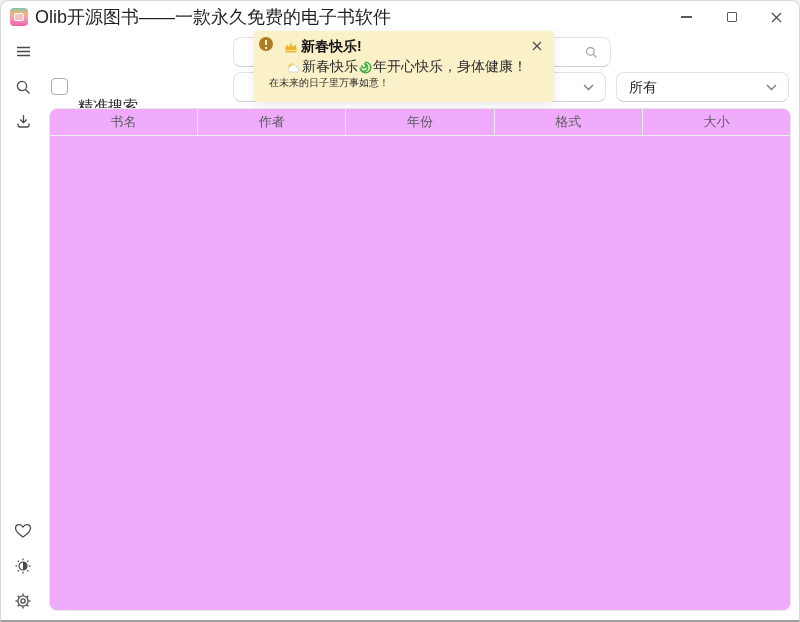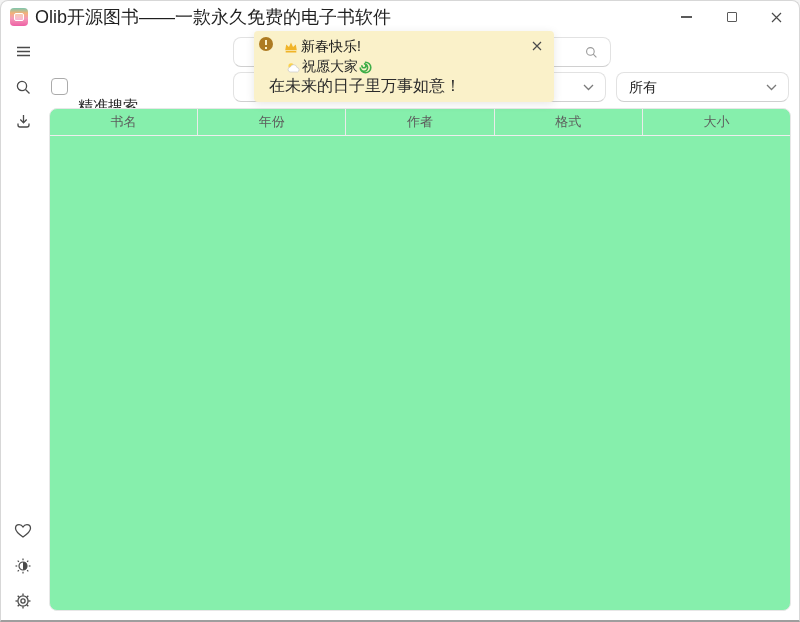--- a/index.html
+++ b/index.html
@@ -46,41 +46,41 @@
   .select {
     position: absolute; height: 30px; border: 1px solid #e2e2e2; border-bottom-color: #d0d0d0;
     border-radius: 8px; background: #fff; }
   .select-1 { left: 232px; top: 71px; width: 373px; }
   .select-2 { left: 615px; top: 71px; width: 173px; padding-left: 20px; }
   .select .value { position: absolute; left: 12px; top: 6px; font-size: 14px; color: #1f1f1f; }
   .select .chevron { position: absolute; right: 11px; top: 11px; }
 
   
   .table-card { position: absolute; left: 48px; top: 107px; width: 742px; height: 503px;
-    border: 1px solid #e7e7e7; border-radius: 8px; background: #86efac; overflow: hidden; }
+    border: 1px solid #e7e7e7; border-radius: 8px; background: #f0abfc; overflow: hidden; }
   .table-header { display: flex; height: 27px; border-bottom: 1px solid #eeeeee; }
   .th { flex: 1; display: flex; align-items: center; justify-content: center;
     font-size: 13px; color: #5c5c5c; border-right: 1px solid #ebebeb; }
   .th:last-child { border-right: none; }
 
   
   .toast { position: absolute; left: 253px; top: 30px; width: 300px; height: 71px;
     background: #faf1c9; border-radius: 4px; box-shadow: 0 2px 10px rgba(0,0,0,0.10); z-index: 10; }
   .toast-alert { position: absolute; left: 5px; top: 6px; width: 14px; height: 14px;
     border-radius: 50%; background: #ad7b22; }
   .toast-alert::before { content: ""; position: absolute; left: 6px; top: 3px; width: 2px; height: 5px; background: #faf1c9; }
   .toast-alert::after  { content: ""; position: absolute; left: 6px; top: 9.5px; width: 2px; height: 2px; background: #faf1c9; }
   .toast-title-row { position: absolute; left: 30px; top: 7px; display: flex; align-items: center; }
-  .toast-title { font-size: 14px; font-weight: normal; color: #161616; margin-left: 3px; }
+  .toast-title { font-size: 14px; font-weight: bold; color: #161616; margin-left: 3px; }
   .toast-close { position: absolute; right: 10px; top: 8px; width: 14px; height: 14px;
     display: flex; align-items: center; justify-content: center; color: #4a4a4a; }
   .toast-line1 { position: absolute; left: 33px; top: 27px; display: flex; align-items: center;
     font-size: 14px; color: #2b2b2b; white-space: nowrap; }
   .toast-line1 .seg { margin: 0 1px; }
-  .toast-line2 { position: absolute; left: 15px; top: 45px; font-size: 16px; color: #2b2b2b; white-space: nowrap; }
+  .toast-line2 { position: absolute; left: 15px; top: 45px; font-size: 10px; color: #2b2b2b; white-space: nowrap; }
   .mini-icon { display: inline-block; }
 </style>
 </head>
 <body>
 
 <div class="window">
 
   <div class="titlebar">
     <div class="app-icon">
         <div class="glyph"></div>
@@ -177,22 +177,22 @@
   <div class="select select-2">
     <div class="value">所有</div>
     <svg class="chevron" width="11" height="7" viewBox="0 0 11 7">
         <path d="M1 1 L5.5 5.5 L10 1" stroke="#7a7a7a" stroke-width="1.3" fill="none"></path>
       </svg>
   </div>
 
   <div class="table-card">
     <div class="table-header">
       <div class="th">书名</div>
+      <div class="th">作者</div>
       <div class="th">年份</div>
-      <div class="th">作者</div>
       <div class="th">格式</div>
       <div class="th">大小</div>
     </div>
     <div></div>
   </div>
 
   <div class="toast">
     <div class="toast-alert"></div>
     <div class="toast-title-row">
       <svg class="mini-icon" width="14" height="12" viewBox="0 0 14 12">
@@ -204,21 +204,22 @@
     <div class="toast-close">
       <svg width="10" height="10" viewBox="0 0 10 10">
           <path d="M1 1 L9 9 M9 1 L1 9" stroke="#4a4a4a" stroke-width="1.2" fill="none"></path>
         </svg>
     </div>
     <div class="toast-line1">
       <svg class="mini-icon" width="14" height="11" viewBox="0 0 14 11">
           <circle cx="4.2" cy="4" r="2.8" fill="#fcd34d"></circle>
           <path d="M3 10 A2.6 2.6 0 0 1 3.4 4.9 A3.4 3.4 0 0 1 9.9 5.4 A2.4 2.4 0 0 1 10.6 10 Z" fill="#ffffff" stroke="#c9c9c9" stroke-width="0.7"></path>
         </svg>
-      <span class="seg">祝愿大家</span>
+      <span class="seg">新春快乐</span>
       <svg class="mini-icon" width="13" height="13" viewBox="0 0 13 13">
           <path d="M6.5 1.2 A5.3 5.3 0 1 1 1.2 6.5 A3.7 3.7 0 1 0 4.9 2.8 A2 2 0 1 1 2.9 4.8" stroke="#3fae49" stroke-width="1.6" fill="none" stroke-linecap="round"></path>
         </svg>
+      <span class="seg">年开心快乐，身体健康！</span>
     </div>
     <div class="toast-line2">在未来的日子里万事如意！</div>
   </div>
 
 </div>
 
 </body></html>

